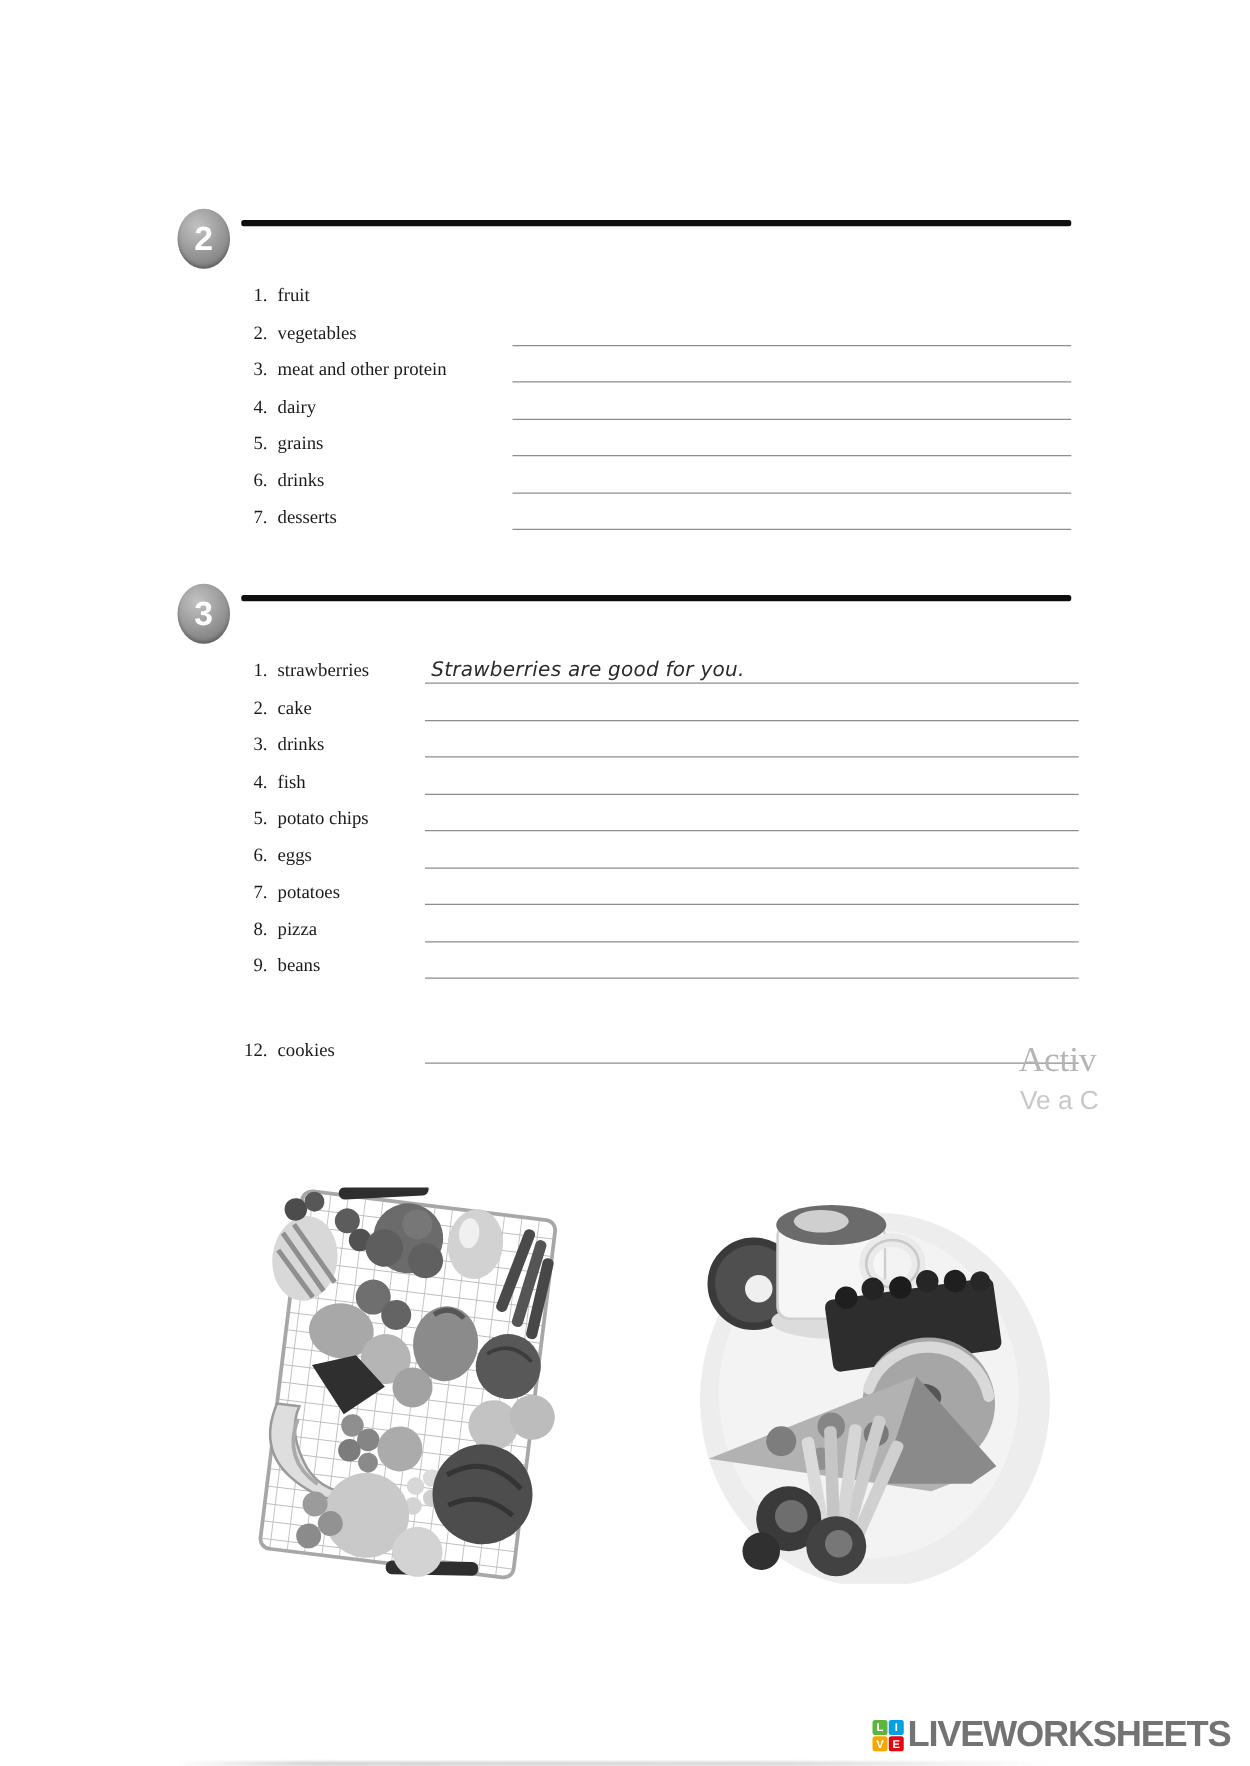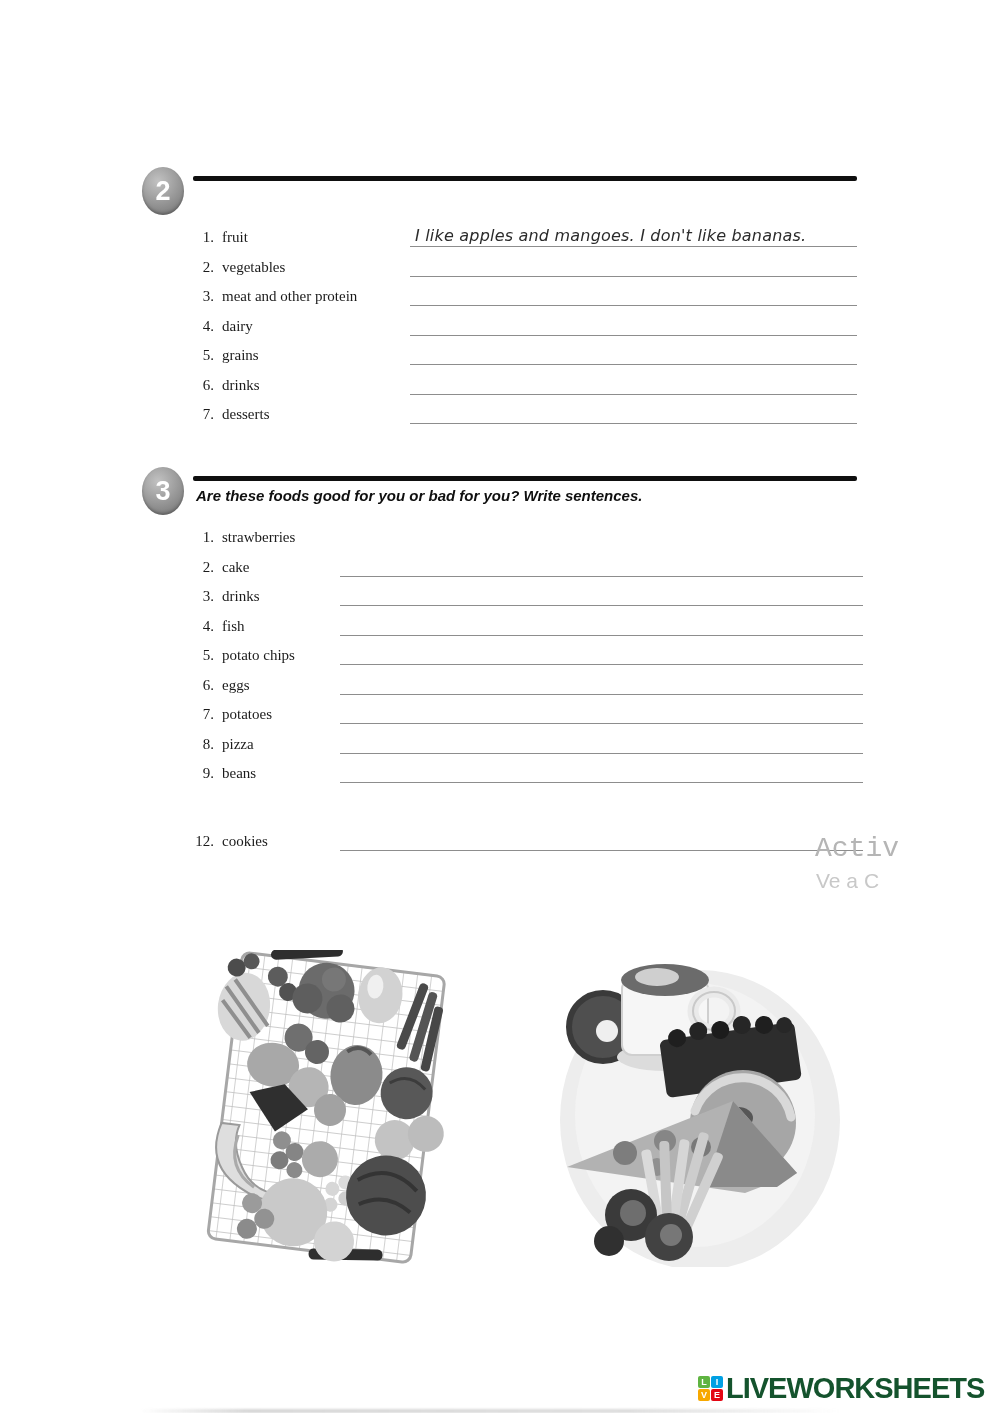--- a/index.html
+++ b/index.html
@@ -17,21 +17,21 @@
             font-size:15px;color:#0f0f0f;white-space:nowrap;}
   
   .row{position:absolute;left:0;width:1000px;height:21px;}
   .num{position:absolute;left:168px;width:46px;bottom:1px;text-align:right;
        font-size:15px;color:#1b1b1b;}
   .label{position:absolute;left:222px;bottom:1px;font-size:15px;color:#1b1b1b;white-space:nowrap;}
   .ansline{position:absolute;bottom:0;height:27px;border-bottom:1.4px solid #8d8d8d;}
   .ans{position:absolute;left:5px;bottom:1px;font-family:"DejaVu Sans",sans-serif;
        font-style:italic;font-size:16px;color:#2b2b2b;white-space:nowrap;letter-spacing:.2px;}
   
-  .wm1{font-family:Liberation Mono, monospace;font-size:28px;white-space:nowrap;}
+  .wm1{font-family:Liberation Serif, serif;font-size:28px;white-space:nowrap;}
   .wm2{font-family:"Liberation Sans",sans-serif;font-size:21px;white-space:nowrap;}
   
   .logo{display:flex;align-items:center;gap:3px;}
   .tiles{display:grid;grid-template-columns:12px 12px;grid-auto-rows:12px;gap:1px;}
   .tile{display:flex;align-items:center;justify-content:center;color:#fff;border-radius:2px;
         font-family:"Liberation Sans",sans-serif;font-weight:bold;font-size:9px;line-height:1;}
   .logo-text{font-family:"Liberation Sans",sans-serif;font-weight:bold;font-size:29px;
              letter-spacing:-1px;white-space:nowrap;}
   .smudge{background:linear-gradient(to right, rgba(140,140,140,0) 0%, rgba(140,140,140,.35) 15%,
           rgba(140,140,140,.3) 70%, rgba(140,140,140,0) 100%);filter:blur(1px);}
@@ -42,23 +42,20 @@
 <div class="page">
 
   <div class="abs badge" style="left:142px;top:167px;">
     <span>2</span>
   </div>
   <div class="abs bar" style="left:193px;top:176px;width:664px;"></div>
 
   <div class="row" style="top:226px;">
     <span class="num">1.</span>
     <span class="label">fruit</span>
-    <span class="ansline" style="left:410px;width:447px;">
-      <span class="ans">I like apples and mangoes. I don't like bananas.</span>
-    </span>
   </div>
   <div class="row" style="top:256px;">
     <span class="num">2.</span>
     <span class="label">vegetables</span>
     <span class="ansline" style="left:410px;width:447px;">
       <span class="ans"></span>
     </span>
   </div>
   <div class="row" style="top:285px;">
     <span class="num">3.</span>
@@ -93,25 +90,27 @@
     <span class="label">desserts</span>
     <span class="ansline" style="left:410px;width:447px;">
       <span class="ans"></span>
     </span>
   </div>
 
   <div class="abs badge" style="left:142px;top:467px;">
     <span>3</span>
   </div>
   <div class="abs bar" style="left:193px;top:476px;width:664px;"></div>
-  <div class="abs ex-title" style="left:196px;top:487px;">Are these foods good for you or bad for you? Write sentences.</div>
 
   <div class="row" style="top:526px;">
     <span class="num">1.</span>
     <span class="label">strawberries</span>
+    <span class="ansline" style="left:340px;width:523px;">
+      <span class="ans">Strawberries are good for you.</span>
+    </span>
   </div>
   <div class="row" style="top:556px;">
     <span class="num">2.</span>
     <span class="label">cake</span>
     <span class="ansline" style="left:340px;width:523px;">
       <span class="ans"></span>
     </span>
   </div>
   <div class="row" style="top:585px;">
     <span class="num">3.</span>
@@ -302,18 +301,18 @@
     <circle cx="64" cy="306" r="15" fill="#303030"></circle>
   </svg>
 
   <div class="abs logo" style="left:698px;top:1372px;">
     <div class="tiles">
       <span class="tile" style="background: rgb(95, 180, 65);">L</span>
       <span class="tile" style="background: rgb(0, 160, 227);">I</span>
       <span class="tile" style="background: rgb(247, 168, 0);">V</span>
       <span class="tile" style="background: rgb(227, 6, 19);">E</span>
     </div>
-    <span class="logo-text" style="color: #14532d;">LIVEWORKSHEETS</span>
+    <span class="logo-text" style="color: #737373;">LIVEWORKSHEETS</span>
   </div>
 
   <div class="abs smudge" style="left:140px;top:1409px;width:700px;height:4px;"></div>
 
 </div>
 
 </body></html>

